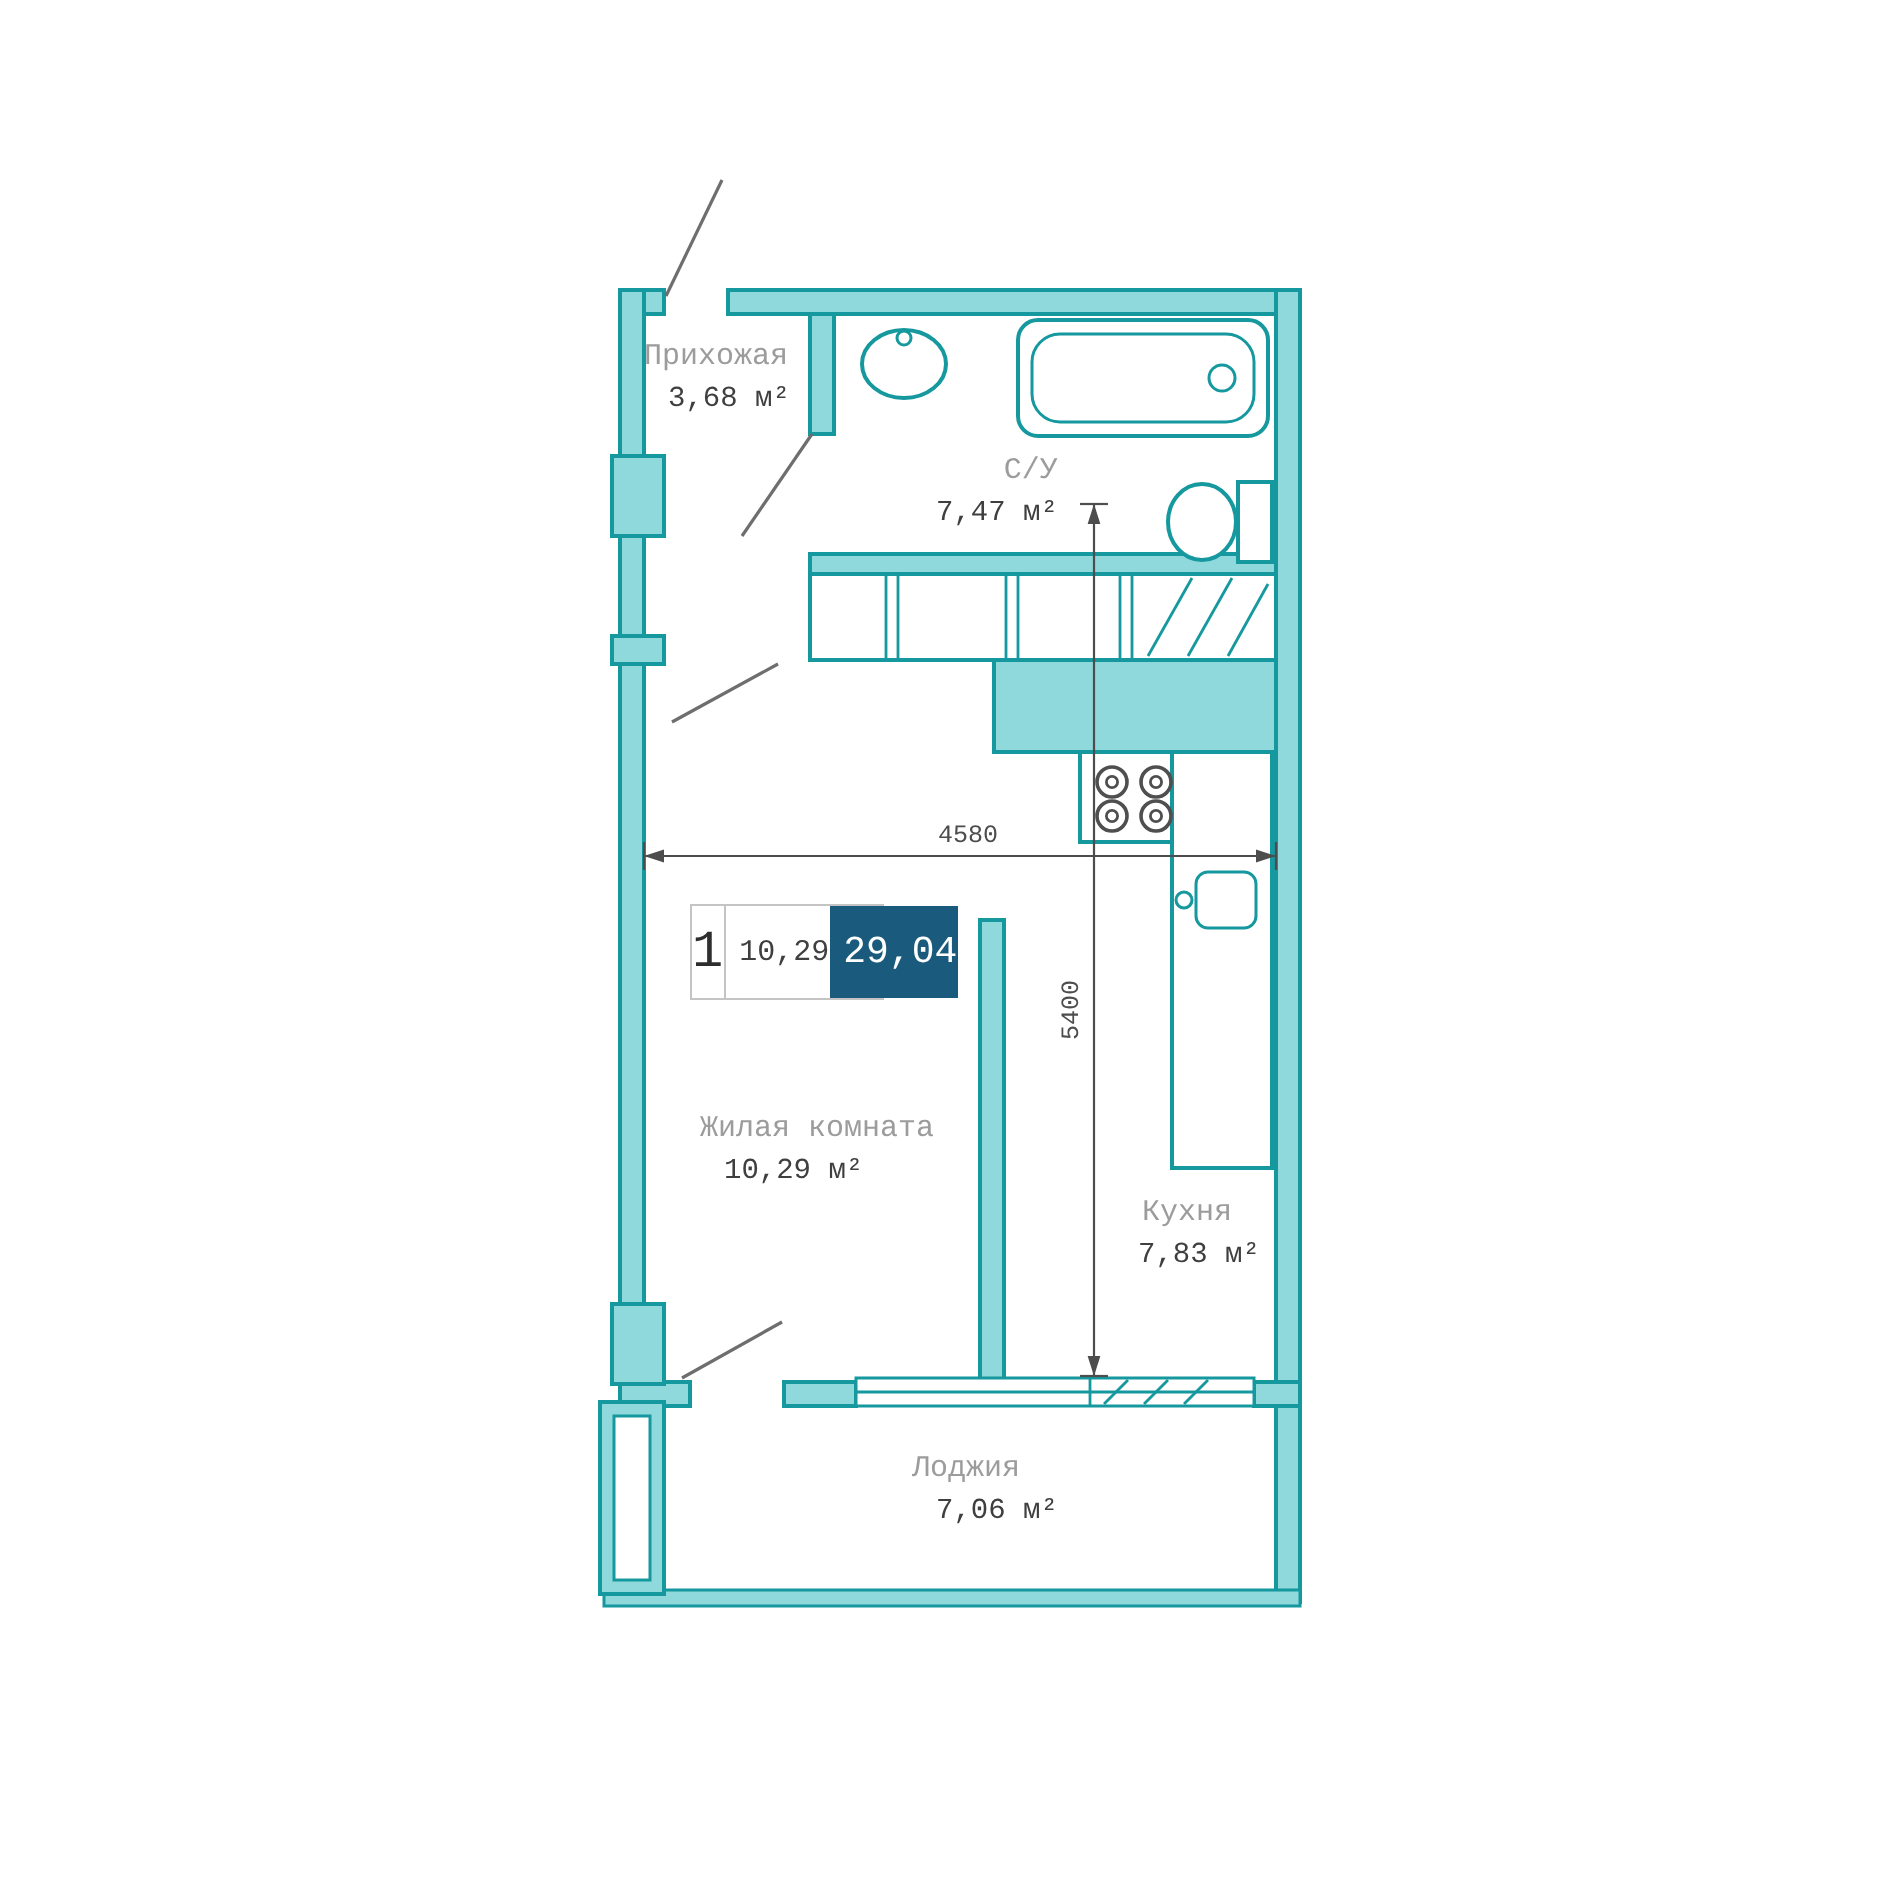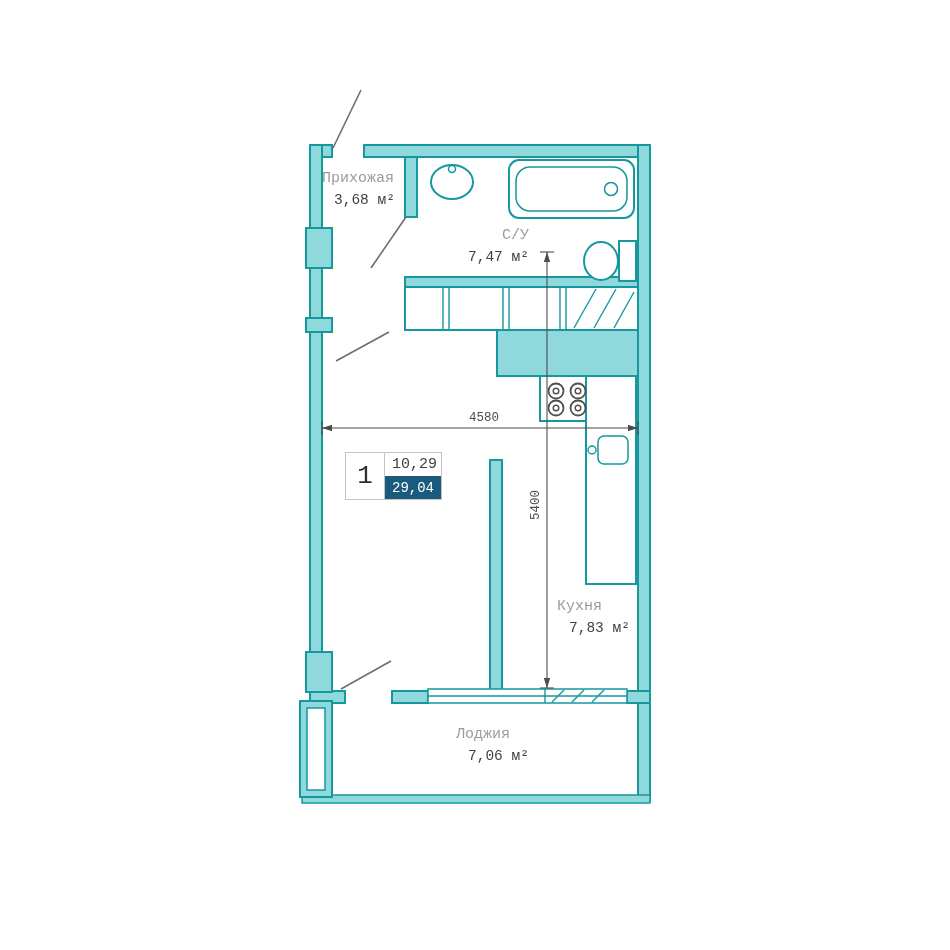--- a/index.html
+++ b/index.html
@@ -29,25 +29,25 @@
 
   .dim-label  { position:absolute; font-size:12.5px; color:var(--dim-color,#4D4D4D);
                 background:#ffffff; text-align:center; padding:0 3px; width:50px; }
   .dim-label-v{ transform:rotate(-90deg); }
 
   
   .badge { position:absolute; left:345px; top:452px; width:97px; height:48px;
            display:flex; background:#ffffff; border:1px solid #c4c4c4; box-sizing:border-box; }
   .badge-rooms { width:38px; display:flex; align-items:center; justify-content:center;
                  font-size:26px; color:#2e2e2e; border-right:1px solid #c4c4c4; }
-  .badge-col { flex:1; display:flex; flex-direction:column; }
+  .badge-col { flex:1; display:flex; flex-direction:row; }
   .badge-living { flex:1; display:flex; align-items:center; padding-left:7px;
                   font-size:15px; color:var(--area-text-color,#3F3F3F); }
   .badge-total  { flex:1; display:flex; align-items:center; padding-left:7px;
-                  font-size:14px; color:#ffffff; background:var(--badge-accent,#1A5B7D); }
+                  font-size:19px; color:#ffffff; background:var(--badge-accent,#1A5B7D); }
 </style>
 </head>
 <body>
 
 <div class="canvas">
 
   <svg width="950" height="950" viewBox="0 0 950 950">
 
     <g>
       <rect class="wall" x="310" y="145" width="22" height="12"></rect>
@@ -160,22 +160,26 @@
   <div class="room-label" style="left:322px; top:170px;">
     <div class="room-name">Прихожая</div>
     <div class="room-area">3,68 м²</div>
   </div>
 
   <div class="room-label" style="left:456px; top:227px;text-align:right;">
     <div class="room-name">С/У</div>
     <div class="room-area">7,47 м²</div>
   </div>
 
+  <div class="room-label" style="left:350px; top:556px;">
+    <div class="room-name">Жилая комната</div>
+    <div class="room-area">10,29 м²</div>
+  </div>
 
-  <div class="room-label" style="left:557px; top:598px;">
+  <div class="room-label" style="left:557px; top:598px;text-align:center;">
     <div class="room-name">Кухня</div>
     <div class="room-area">7,83 м²</div>
   </div>
 
   <div class="room-label" style="left:456px; top:726px;">
     <div class="room-name">Лоджия</div>
     <div class="room-area">7,06 м²</div>
   </div>
 
   <div class="dim-label" style="left:446px; top:411px;text-align:right;">4580</div>

